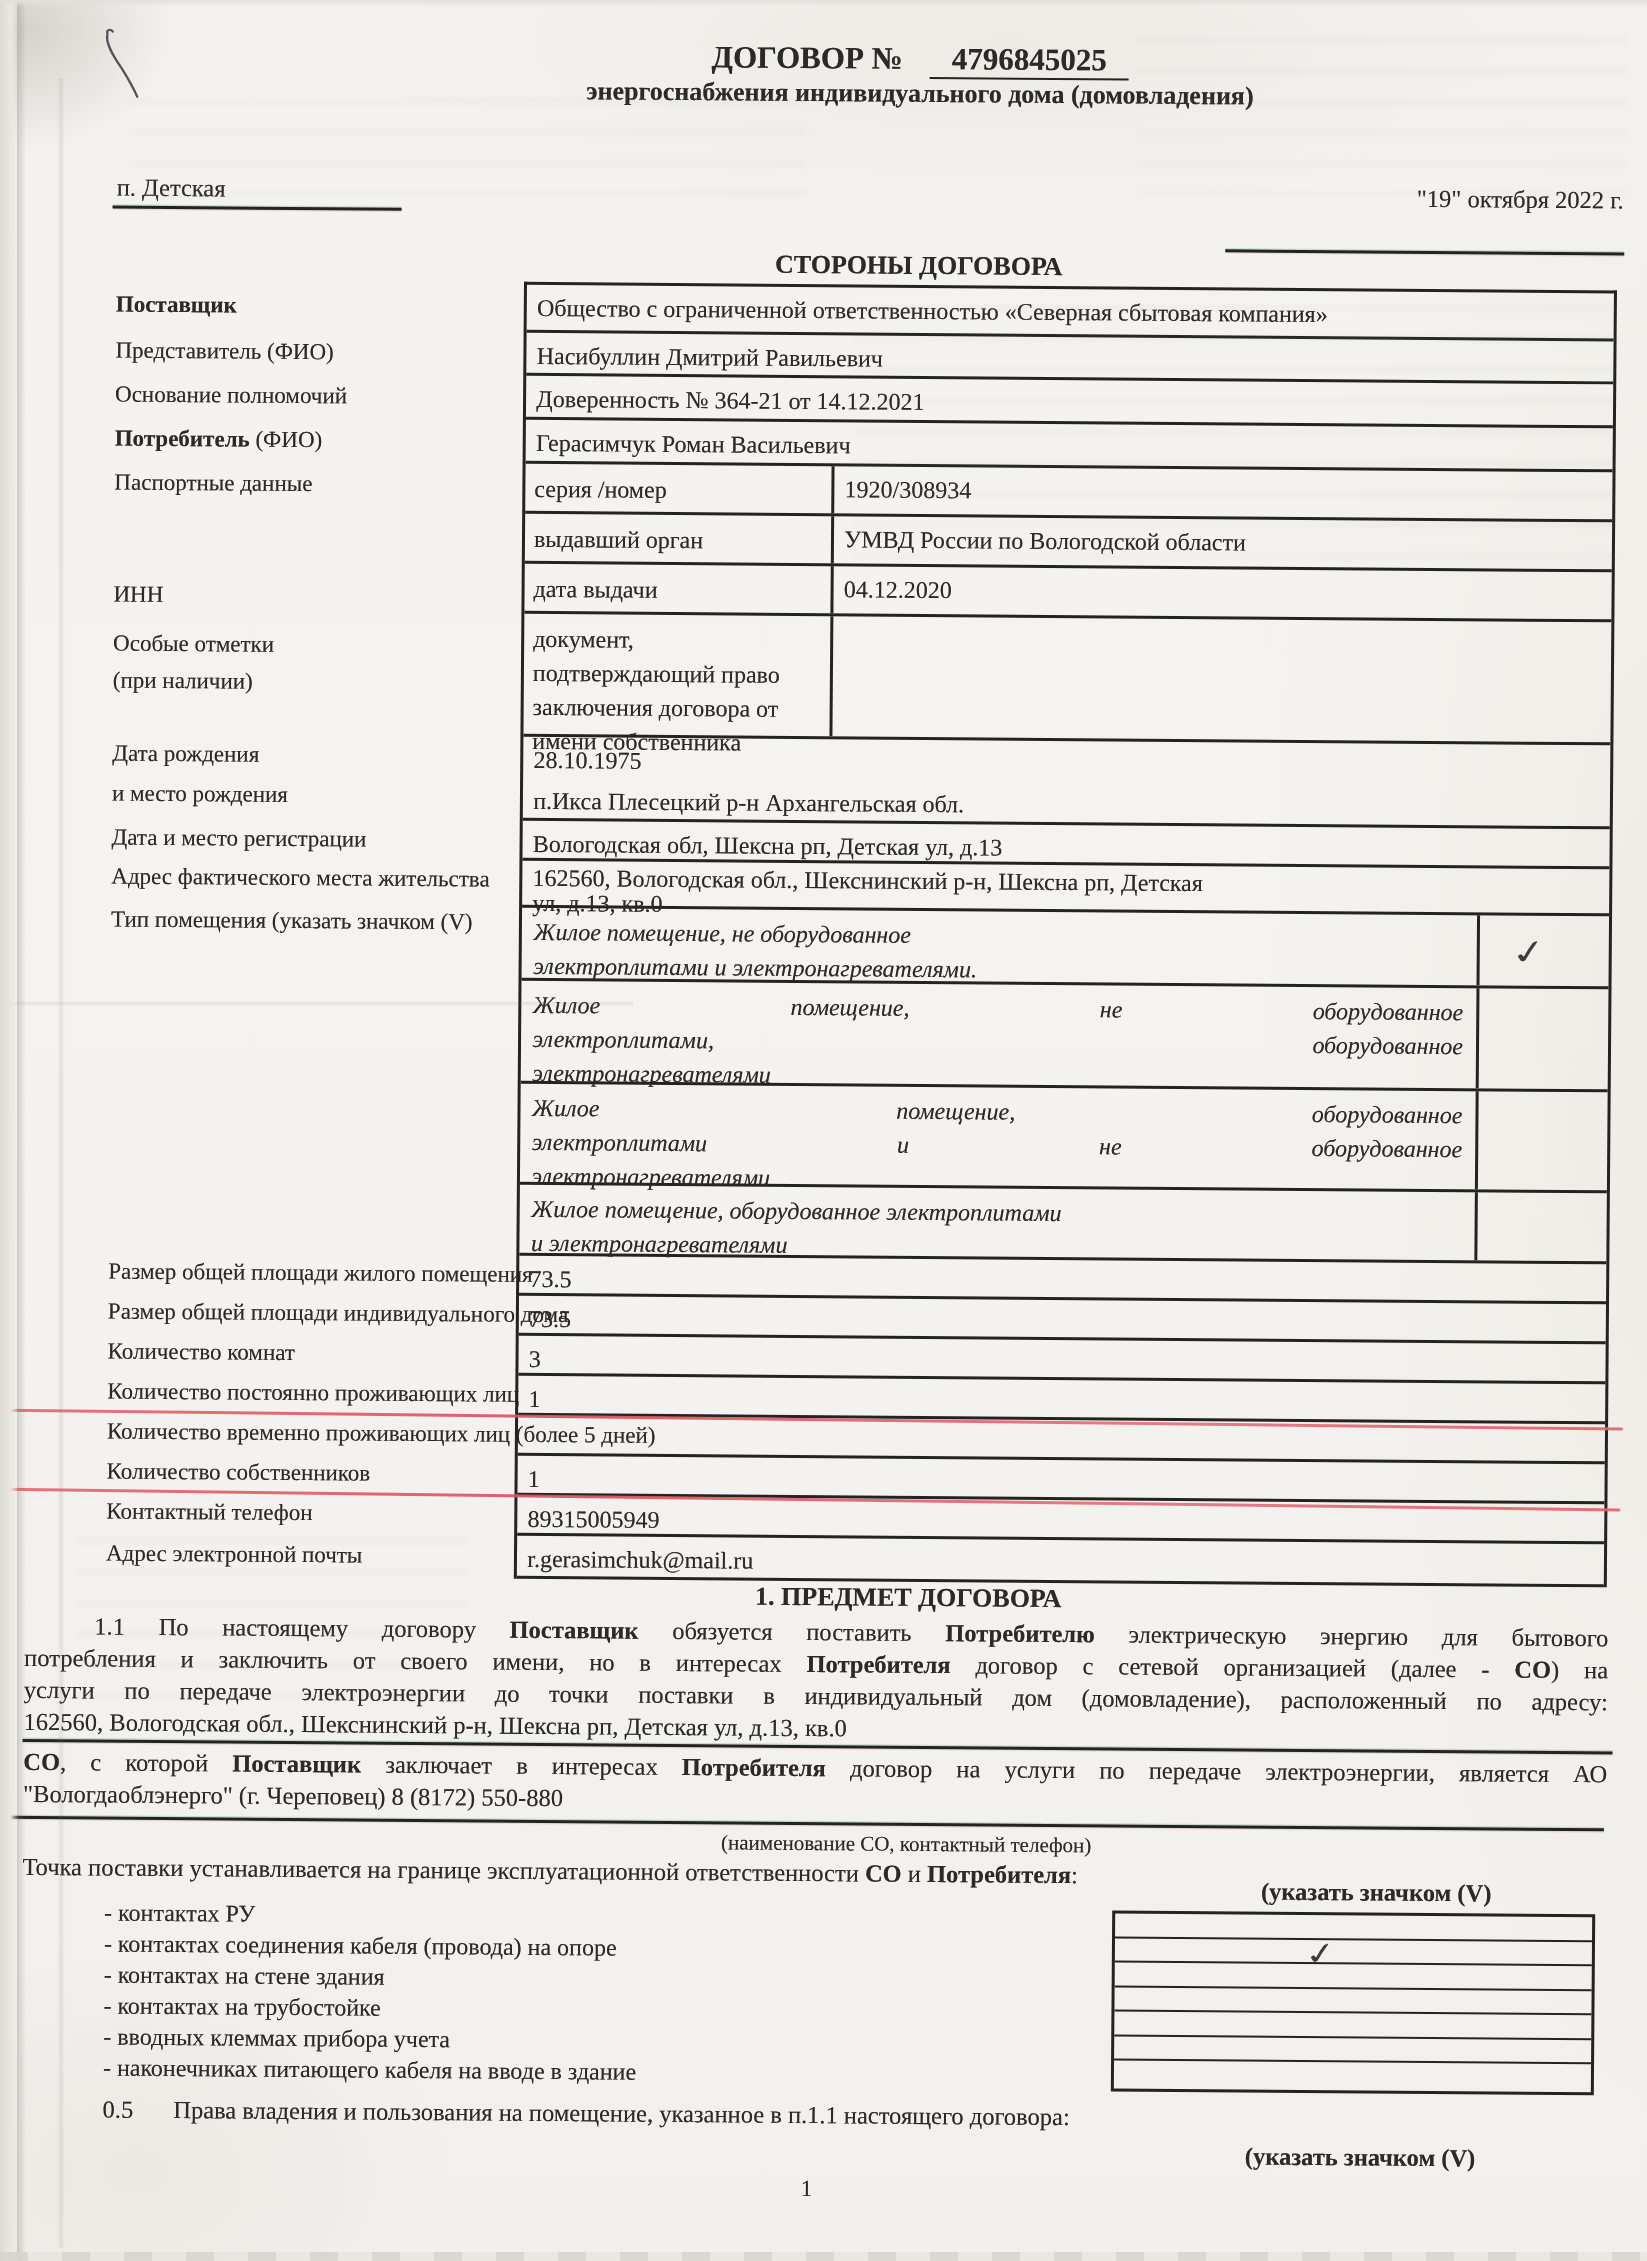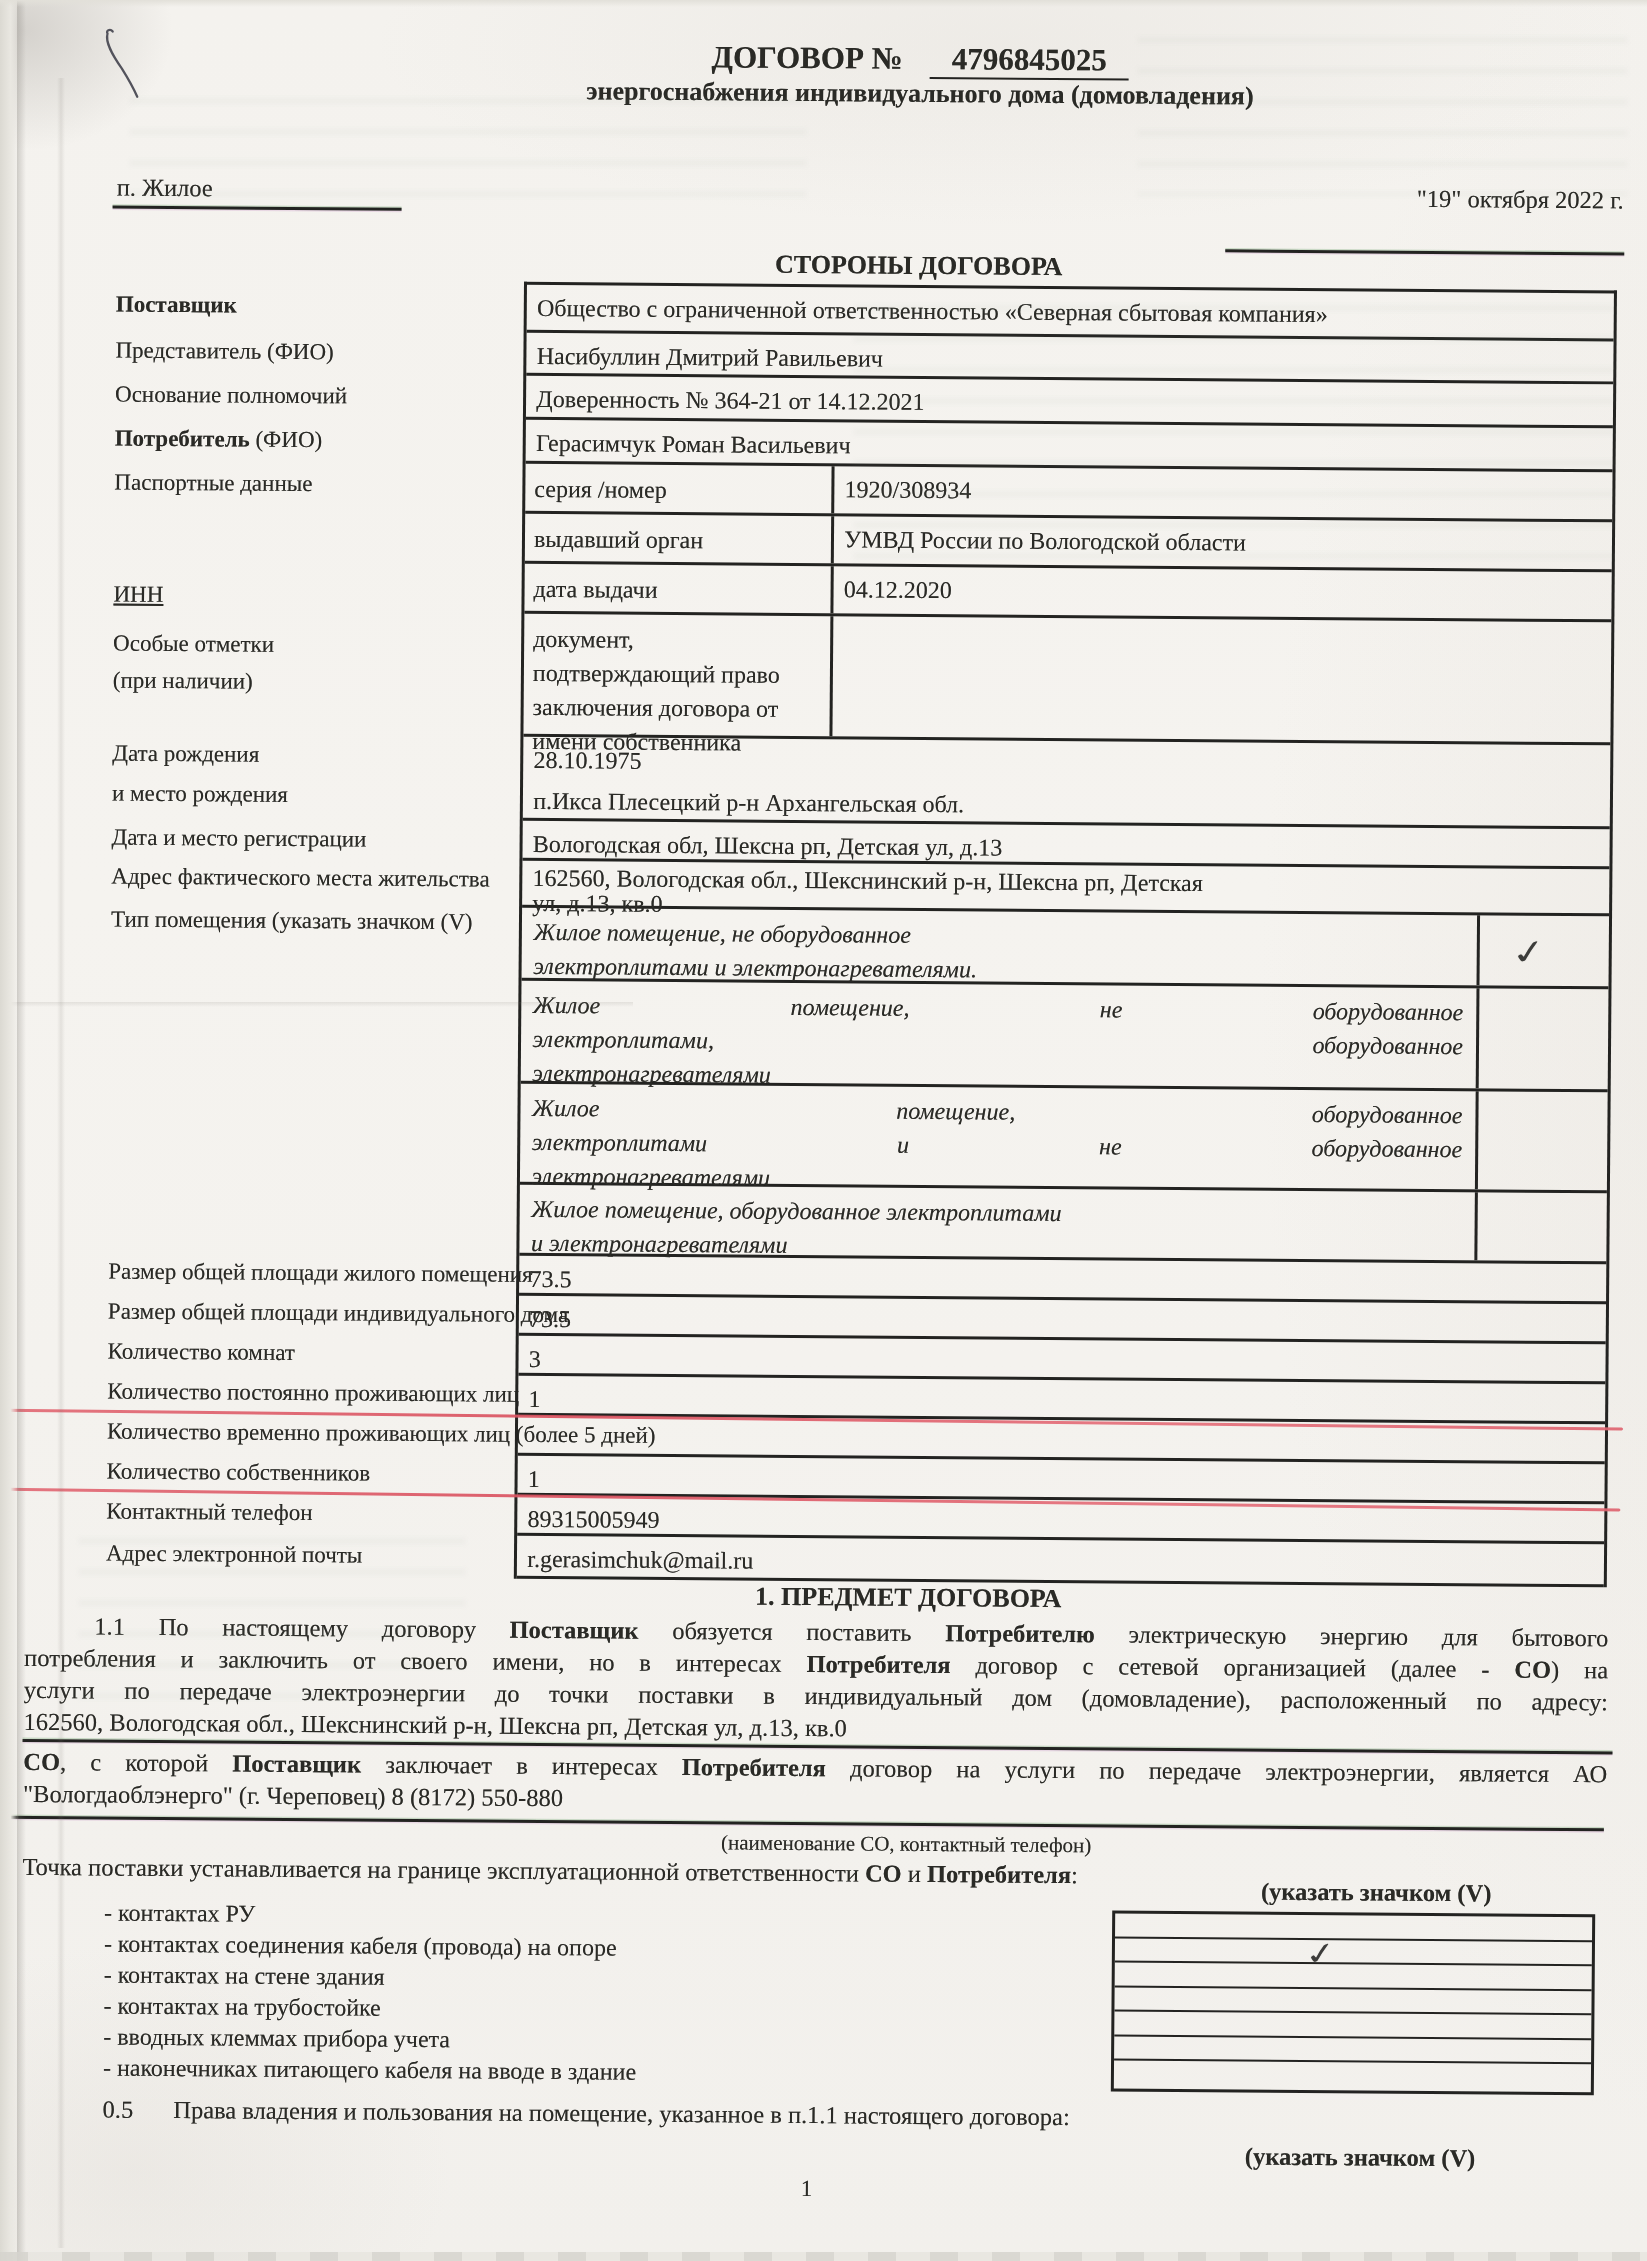--- a/index.html
+++ b/index.html
@@ -82,33 +82,33 @@
     <path d="M16,10 C13,6 20,2 24,7 M16,10 C12,24 24,44 38,64 C48,80 56,94 62,108" stroke="#53535c" stroke-width="3.5" fill="none" stroke-linecap="round"></path>
   </svg>
 
   <div class="content">
 
     <div class="center-h" style="top:34px;font-size:31px;">
       <span>ДОГОВОР №</span><span class="num-underline">4796845025</span>
     </div>
     <div class="center-h" style="top:72px;font-size:26px;">энергоснабжения индивидуального дома (домовладения)</div>
 
-    <div class="lbl" style="top:173px;font-size:24.5px;">п. Жилое</div>
+    <div class="lbl" style="top:173px;font-size:24.5px;">п. Детская</div>
     <div class="hline" style="left:114px;top:205px;width:289px;"></div>
     <div class="hint" style="top:174px;right:22px;font-weight:normal;font-size:24.5px;">"19" октября  2022 г.</div>
     <div class="hline" style="left:1227px;top:240px;width:399px;"></div>
 
     <div class="center-h" style="top:244px;font-size:26px;">СТОРОНЫ ДОГОВОРА</div>
 
     <div class="lbl b" style="top:291px;">Поставщик</div>
     <div class="lbl" style="top:337px;">Представитель (ФИО)</div>
     <div class="lbl" style="top:381px;">Основание полномочий</div>
     <div class="lbl" style="top:425px;"><span class="b">Потребитель</span><span> (ФИО)</span></div>
     <div class="lbl" style="top:469px;">Паспортные данные</div>
-    <div class="lbl" style="top:581px;text-decoration:underline;">ИНН</div>
+    <div class="lbl" style="top:581px;">ИНН</div>
     <div class="lbl" style="top:630px;">Особые отметки</div>
     <div class="lbl" style="top:667px;">(при наличии)</div>
     <div class="lbl" style="top:740px;">Дата рождения</div>
     <div class="lbl" style="top:780px;">и место рождения</div>
     <div class="lbl" style="top:824px;">Дата и место регистрации</div>
     <div class="lbl" style="top:863px;">Адрес фактического места жительства</div>
     <div class="lbl" style="top:906px;">Тип помещения (указать значком (V)</div>
     <div class="lbl" style="top:1258px;">Размер общей площади жилого помещения</div>
     <div class="lbl" style="top:1298px;">Размер общей площади индивидуального дома</div>
     <div class="lbl" style="top:1338px;">Количество комнат</div>

